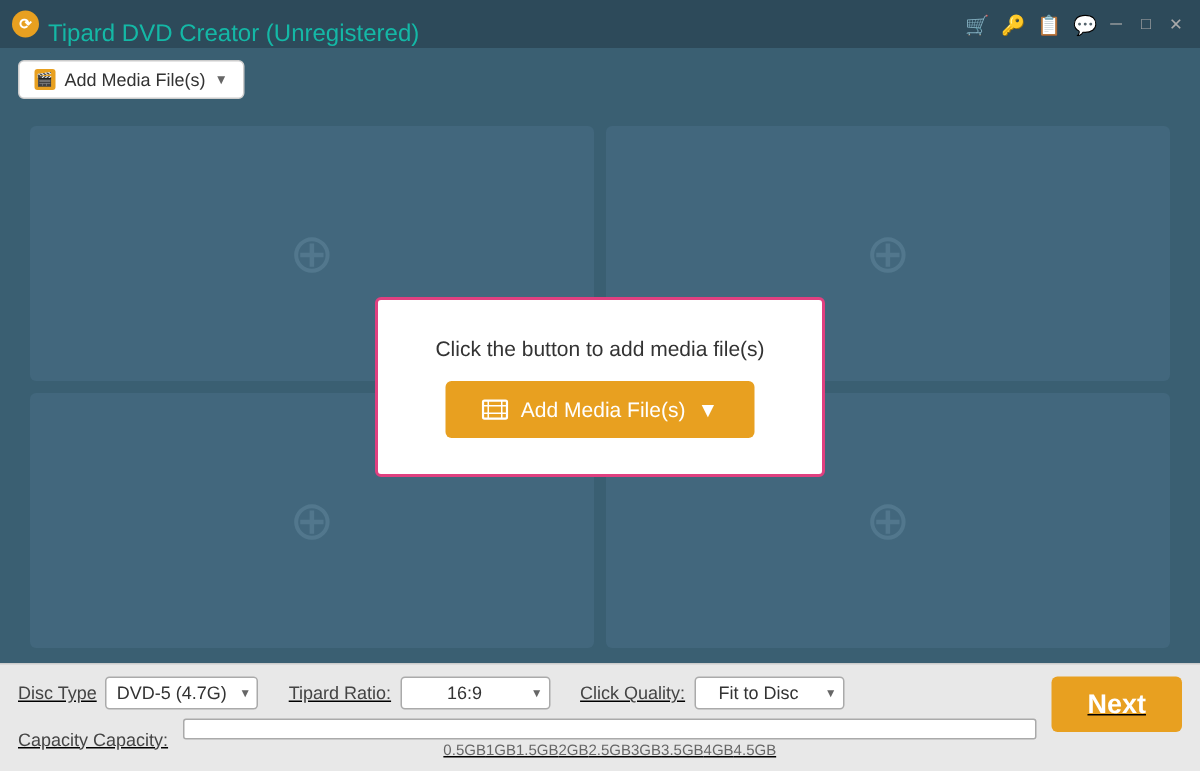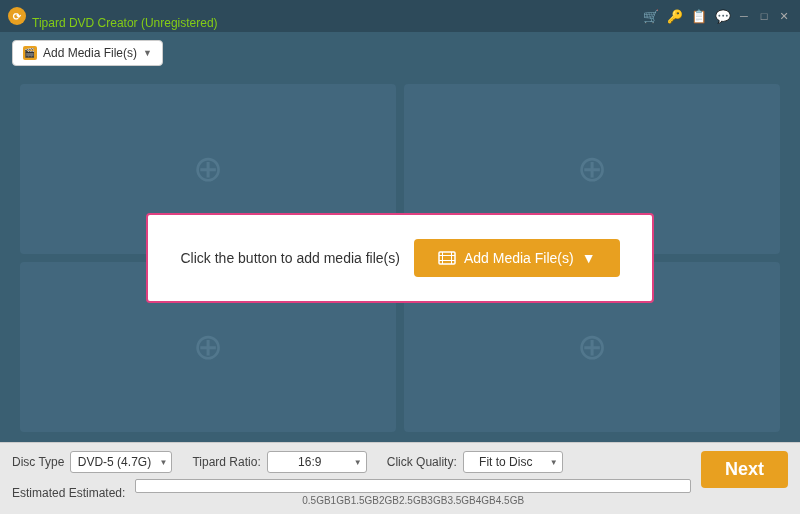--- a/index.html
+++ b/index.html
@@ -33,22 +33,22 @@
       background: #e8a020;
       border-radius: 50%;
       display: flex;
       align-items: center;
       justify-content: center;
       color: white;
       font-size: 10px;
       font-weight: bold;
     }
     .title-text {
-      color: #84cc16;
-      font-size: 12px;
+      color: #14b8a6;
+      font-size: 16px;
       margin-top: 13px;
     }
     .title-bar-right {
       display: flex;
       align-items: center;
       gap: 4px;
     }
     .title-btn {
       width: 16px;
       height: 16px;
@@ -152,21 +152,21 @@
 
     
     .center-box {
       position: relative;
       z-index: 10;
       background: white;
       border: 2px solid #e04080;
       border-radius: 4px;
       padding: 24px 32px;
       display: flex;
-      flex-direction: row;
+      flex-direction: column;
       align-items: center;
       gap: 14px;
       min-width: 300px;
     }
     .center-box-text {
       font-size: 14px;
       color: #333;
     }
     .add-media-main-btn {
       background: #e8a020;
@@ -188,20 +188,21 @@
       display: flex;
       align-items: center;
       justify-content: center;
     }
 
     
     .bottom-bar {
       background: #e8e8e8;
       padding: 8px 12px;
       border-top: 1px solid #ccc;
+      text-decoration: underline;
     }
     .bottom-row1 {
       display: flex;
       align-items: center;
       gap: 20px;
       margin-bottom: 6px;
     }
     .field-group {
       display: flex;
       align-items: center;
@@ -388,21 +389,21 @@
               <select class="field-select">
                 <option>Fit to Disc</option>
                 <option>High</option>
                 <option>Medium</option>
                 <option>Low</option>
               </select>
             </div>
           </div>
         </div>
         <div class="bottom-row2">
-          <span class="capacity-label">Estimated Estimated:</span>
+          <span class="capacity-label">Capacity Capacity:</span>
           <div class="capacity-bar-wrapper">
             <div class="capacity-bar"></div>
             <div class="capacity-ticks">
               <span class="capacity-tick">0.5GB</span>
               <span class="capacity-tick">1GB</span>
               <span class="capacity-tick">1.5GB</span>
               <span class="capacity-tick">2GB</span>
               <span class="capacity-tick">2.5GB</span>
               <span class="capacity-tick">3GB</span>
               <span class="capacity-tick">3.5GB</span>

